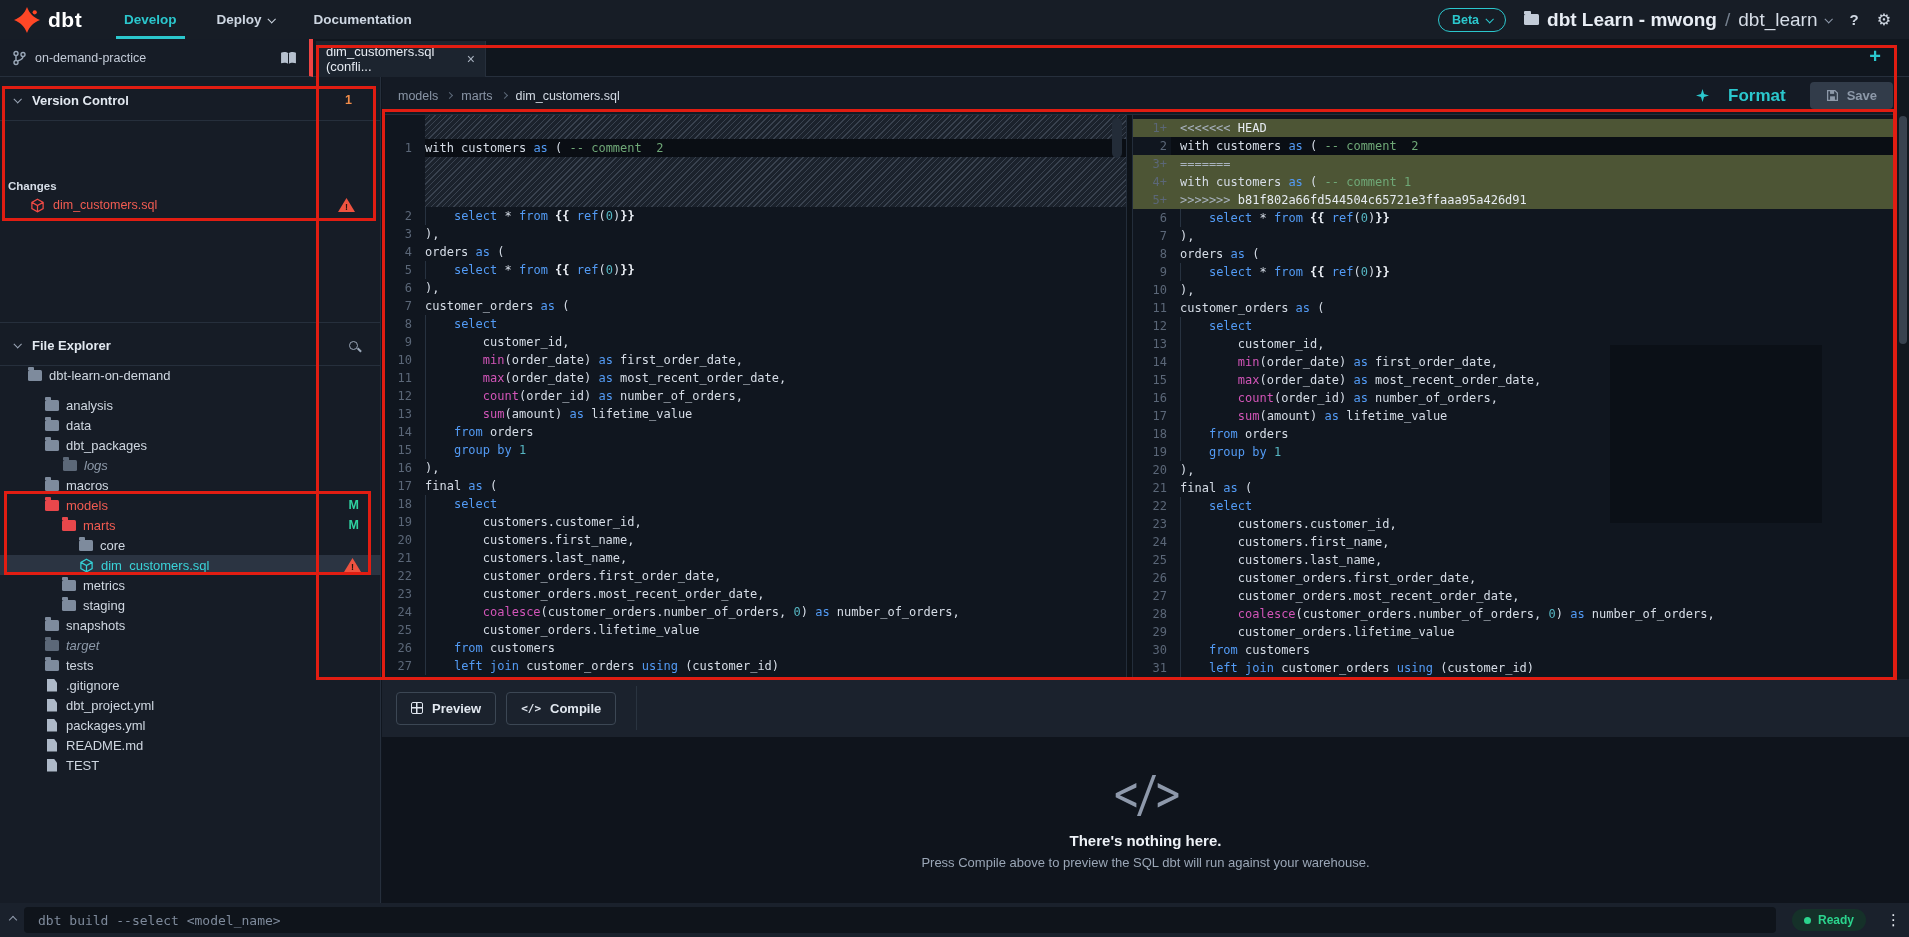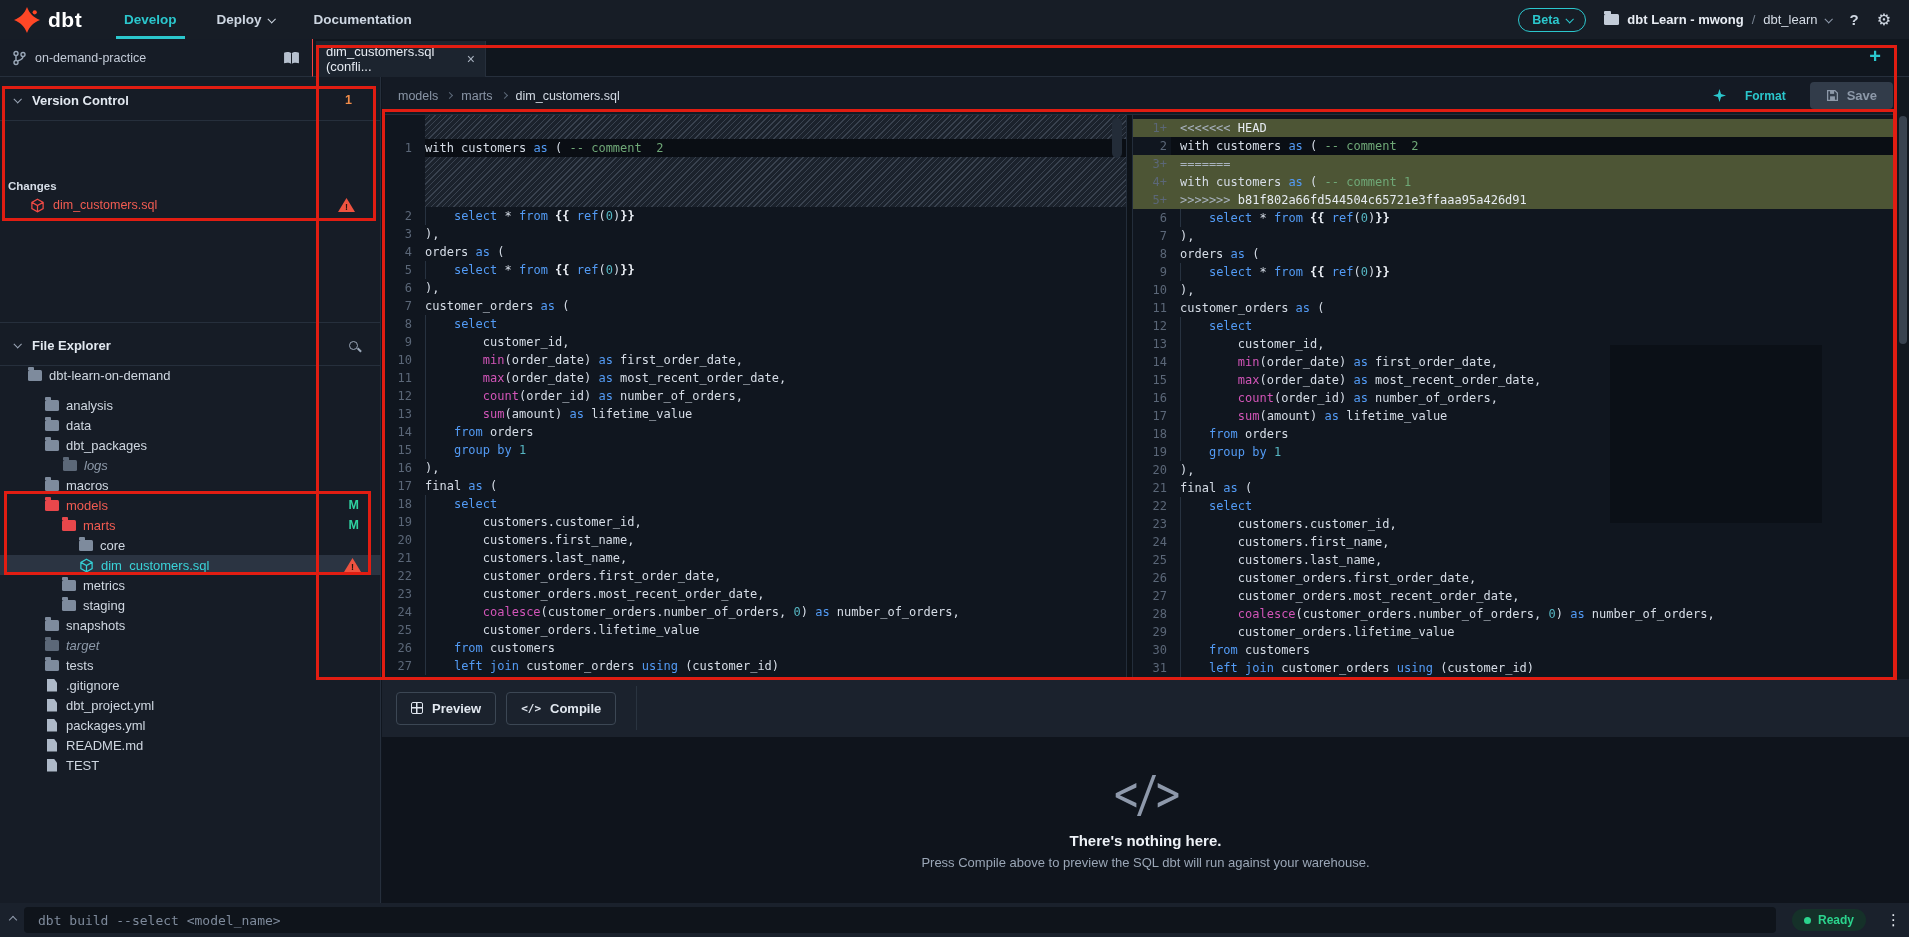--- a/index.html
+++ b/index.html
@@ -14,29 +14,29 @@
   .navitem{height:39px;display:flex;align-items:center;gap:6px;padding:0 20px;font-size:13.5px;
            font-weight:600;color:#cdd6e1;position:relative;cursor:pointer;}
   .navitem.active{color:#2bc7cd;}
   .navitem.active::after{content:'';position:absolute;left:12px;right:12px;bottom:0;height:3px;background:#2bc7cd;}
   #nav-right{margin-left:auto;display:flex;align-items:center;gap:18px;padding-right:18px;}
   #beta{display:flex;align-items:center;gap:7px;border:1.5px solid #2bc7cd;color:#2bc7cd;font-weight:700;
         font-size:12.5px;border-radius:15px;padding:4px 13px;}
   .chev{display:inline-block;width:6px;height:6px;border-right:1.7px solid currentColor;border-bottom:1.7px solid currentColor;
         transform:rotate(45deg) translateY(-1px);}
   .chev.up{transform:rotate(-135deg);}
-  #acct{display:flex;align-items:center;gap:8px;font-size:13px;}
+  #acct{display:flex;align-items:center;gap:8px;font-size:19px;}
   #acct .name{font-weight:700;color:#e8edf4;}
   #acct .slash{color:#76818f;}
   .foldicon{display:inline-block;width:15px;height:11px;background:#c3ccd8;border-radius:1.5px;position:relative;}
   .foldicon::before{content:'';position:absolute;top:-3px;left:0;width:7px;height:3px;background:inherit;border-radius:1px 1px 0 0;}
   .toolglyph{font-size:16px;color:#cfd7e2;}
   
   #branchrow{left:0;top:39px;width:313px;height:38px;background:#161c26;border-bottom:1px solid #262f3c;
-             border-right:1px solid #ef4444;display:flex;align-items:center;gap:9px;padding:0 12px;}
+             border-right:4px solid #ef4444;display:flex;align-items:center;gap:9px;padding:0 12px;}
   #branchrow .bname{font-size:12.5px;color:#c3cbd8;flex:1;}
   #tabbar{left:313px;top:39px;width:1596px;height:38px;background:#10161e;border-bottom:1px solid #262f3c;}
   #tab-active{position:absolute;left:3px;top:2px;width:170px;height:36px;background:#1c242f;display:flex;align-items:center;
               gap:8px;padding:0 10px;font-size:13px;color:#e6ebf2;border-right:1px solid #262f3c;}
   #tab-active .close{color:#aab4c2;font-size:14px;cursor:pointer;}
   #tab-add{position:absolute;right:28px;top:6px;color:#2bc7cd;font-size:20px;font-weight:600;cursor:pointer;}
   
   #sidebar{left:0;top:77px;width:381px;height:826px;background:#161c26;border-right:1px solid #262f3c;}
   .sechead{display:flex;align-items:center;gap:12px;padding:0 14px;height:34px;font-size:13px;font-weight:700;color:#e2e8f0;}
   .sechead .chev{color:#9aa5b5;}
@@ -71,21 +71,21 @@
   .warn::after{content:'!';position:absolute;left:0;right:0;bottom:0;text-align:center;font-size:9px;font-weight:800;color:#27150f;}
   .sicon{position:absolute;right:22px;width:9px;height:9px;border:1.6px solid #9aa7b8;border-radius:50%;}
   .sicon::after{content:'';position:absolute;width:5px;height:1.6px;background:#9aa7b8;right:-5px;bottom:-2px;transform:rotate(45deg);}
   
   #crumbrow{left:382px;top:77px;width:1527px;height:38px;background:#141a24;border-bottom:1px solid #232d3a;
             display:flex;align-items:center;padding:0 16px;}
   #crumbs{display:flex;align-items:center;gap:9px;font-size:12.5px;color:#8a95a6;}
   #crumbs .sep{width:5px;height:5px;border-right:1.5px solid #5c6878;border-bottom:1.5px solid #5c6878;transform:rotate(-45deg);}
   #crumbs .last{color:#d3dae4;}
   #crumb-actions{margin-left:auto;display:flex;align-items:center;gap:24px;}
-  #format{display:flex;align-items:center;gap:19px;color:#2bc7cd;font-size:12px;font-weight:600;cursor:pointer;}
+  #format{display:flex;align-items:center;gap:19px;color:#2bc7cd;font-size:17px;font-weight:600;cursor:pointer;}
   #savebtn{display:flex;align-items:center;gap:8px;background:#323c4a;border-radius:4px;padding:6px 16px;font-size:13px;
            color:#8d99a9;font-weight:600;}
   .pane{position:absolute;top:115px;height:564px;background:#10161f;overflow:hidden;
         font-family:"DejaVu Sans Mono",monospace;font-size:12px;line-height:18px;}
   #pane-left{left:381px;width:745px;}
   #pane-right{left:1133px;width:763px;}
   .crow{display:flex;width:100%;}
   .crow .gut{flex:none;text-align:right;color:#5b6778;user-select:none;}
   #pane-left .gut{width:44px;padding-right:13px;}
   #pane-right .gut{width:38px;padding-right:4px;}

